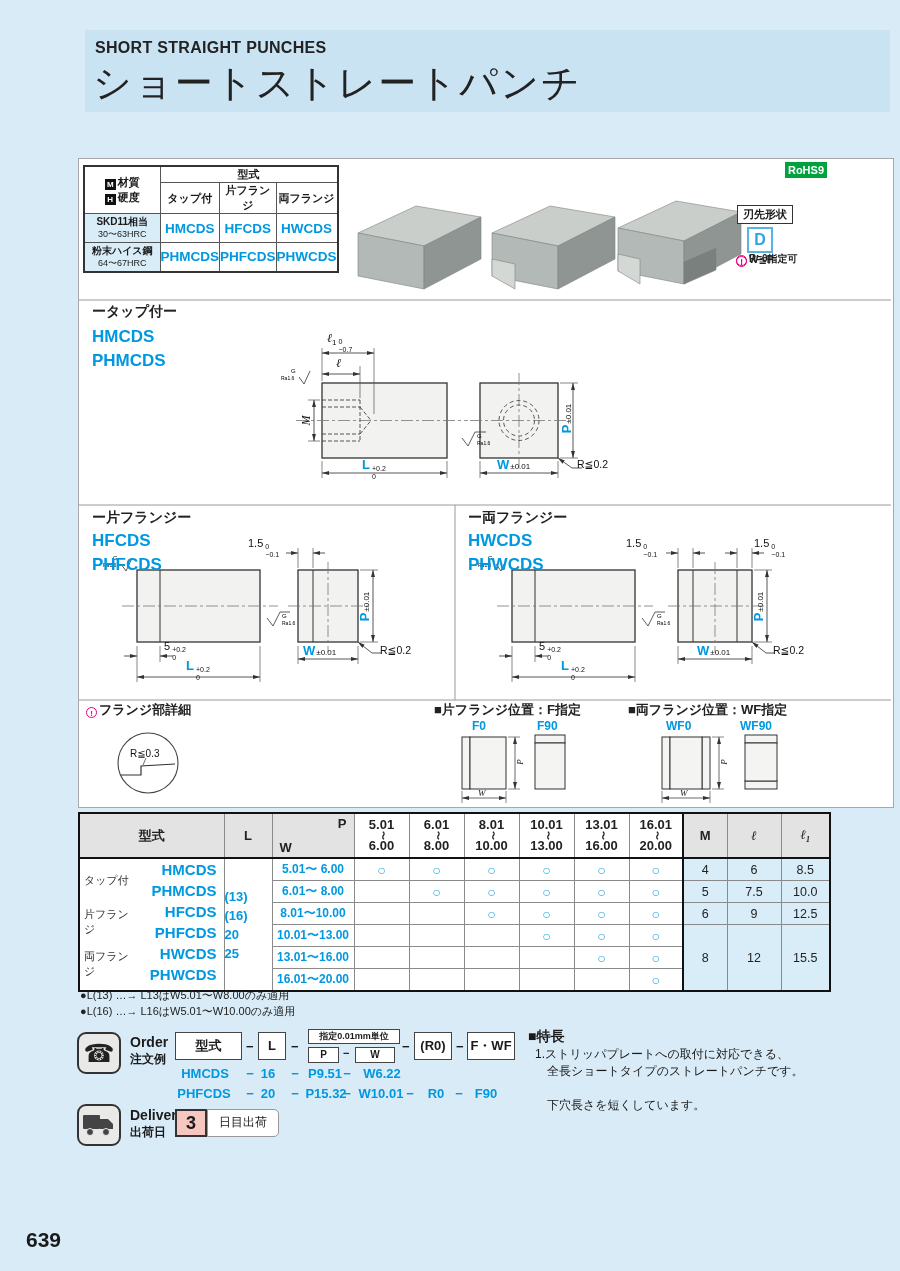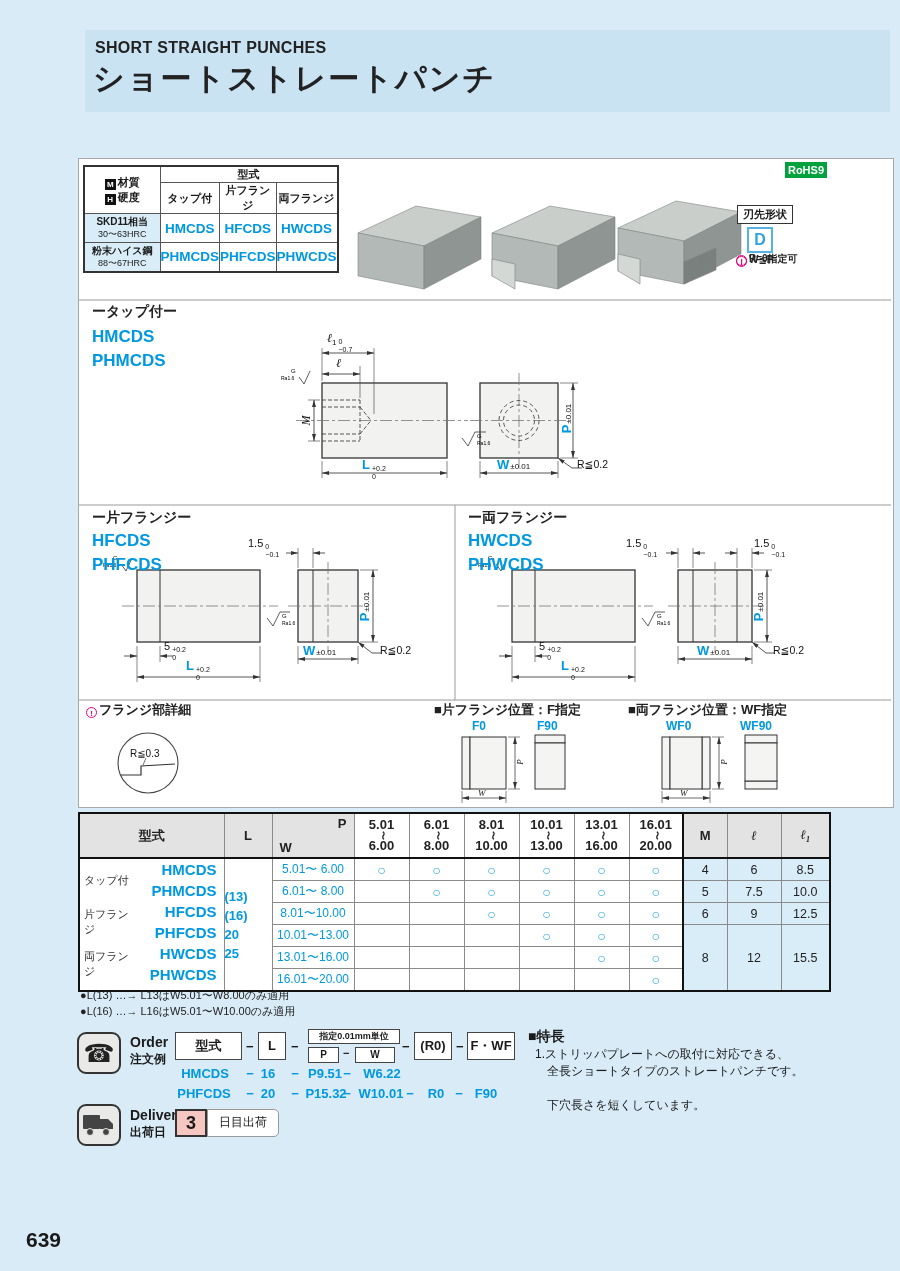--- a/index.html
+++ b/index.html
@@ -2,21 +2,21 @@
 <html><head>
 <meta charset="utf-8">
 <style>
   html,body{margin:0;padding:0;background:#eee;}
   .page{position:relative;width:900px;height:1271px;background:#d8ebf7;
     font-family:"Liberation Sans","DejaVu Sans",sans-serif;color:#1a1a1a;overflow:hidden;}
   .abs{position:absolute;}
   
   .banner{left:85px;top:30px;width:805px;height:82px;background:#c9e3f3;}
   .eyebrow{left:95px;top:39px;font-size:16px;font-weight:bold;letter-spacing:.3px;color:#222;}
-  .ptitle{left:93px;top:58px;font-size:31px;font-weight:bold;letter-spacing:2px;color:#222;}
+  .ptitle{left:93px;top:58px;font-size:38px;font-weight:normal;letter-spacing:2px;color:#222;}
   
   .wbox{left:78px;top:158px;width:814px;height:648px;background:#fff;border:1px solid #a8a8a8;}
   
   .lineart{left:0;top:0;width:900px;height:1271px;pointer-events:none;z-index:5;}
   .labels{z-index:10;}
   
   .spec{left:83px;top:165px;z-index:10;}
   .spec table{border-collapse:collapse;background:#fff;}
   .spec th,.spec td{border:1px solid #555;padding:0;text-align:center;}
   .spec table{border:2px solid #333;}
@@ -63,21 +63,21 @@
   .diag .dp{position:absolute;top:2px;right:7px;font-weight:bold;}
   .diag .dw{position:absolute;bottom:2px;left:7px;font-weight:bold;}
   .serh{font-family:"Liberation Serif","DejaVu Serif",serif;font-style:italic;}
   .typecell{background:#fff;vertical-align:top;}
   .tg{height:42px;display:flex;align-items:center;}
   .tglabel{width:56px;font-size:11px;color:#333;padding-left:4px;text-align:left;}
   .tgmodels{flex:1;display:flex;flex-direction:column;justify-content:center;text-align:right;padding-right:7px;}
   .tgmodels span{font-size:15px;font-weight:bold;color:#0098e0;line-height:21px;}
   .lcell{background:#fff;text-align:left;vertical-align:middle;}
   .lcell div{font-size:13px;font-weight:bold;color:#0098e0;line-height:19px;}
-  .wcell{color:#0098e0;font-weight:normal;font-size:12px;text-align:center;height:21px;background:#fff;margin-top:29px;}
+  .wcell{color:#0098e0;font-weight:bold;font-size:12px;text-align:center;height:21px;background:#fff;margin-top:29px;}
   .ccell{color:#29a8e0;font-size:14px;text-align:center;background:#fff;line-height:1;}
   .vcell{background:#d9edf8;text-align:center;font-size:12.5px;color:#222;}
   
   .fnote{font-size:11px;color:#222;z-index:10;}
   
   .iconbox{width:44px;height:42px;border:2.5px solid #333;border-radius:9px;background:#e9e9e7;
     text-align:center;z-index:10;box-sizing:border-box;}
   .phone{font-size:25px;line-height:38px;color:#222;}
   .olab{font-size:14px;font-weight:bold;z-index:10;}
   .olab2{font-size:12px;font-weight:bold;z-index:10;}
@@ -340,21 +340,21 @@
               <div>SKD11相当</div>
               <div class="s2">30〜63HRC</div>
             </td>
         <td class="model">HMCDS</td>
         <td class="model">HFCDS</td>
         <td class="model">HWCDS</td>
       </tr>
       <tr style="height:29px">
         <td class="mat">
               <div>粉末ハイス鋼</div>
-              <div class="s2">88〜67HRC</div>
+              <div class="s2">64〜67HRC</div>
             </td>
         <td class="model">PHMCDS</td>
         <td class="model">PHFCDS</td>
         <td class="model">PHWCDS</td>
       </tr>
     </tbody>
       </table>
   </div>
 
   <div class="abs rohs"><span>RoHS</span><span>9</span></div>

